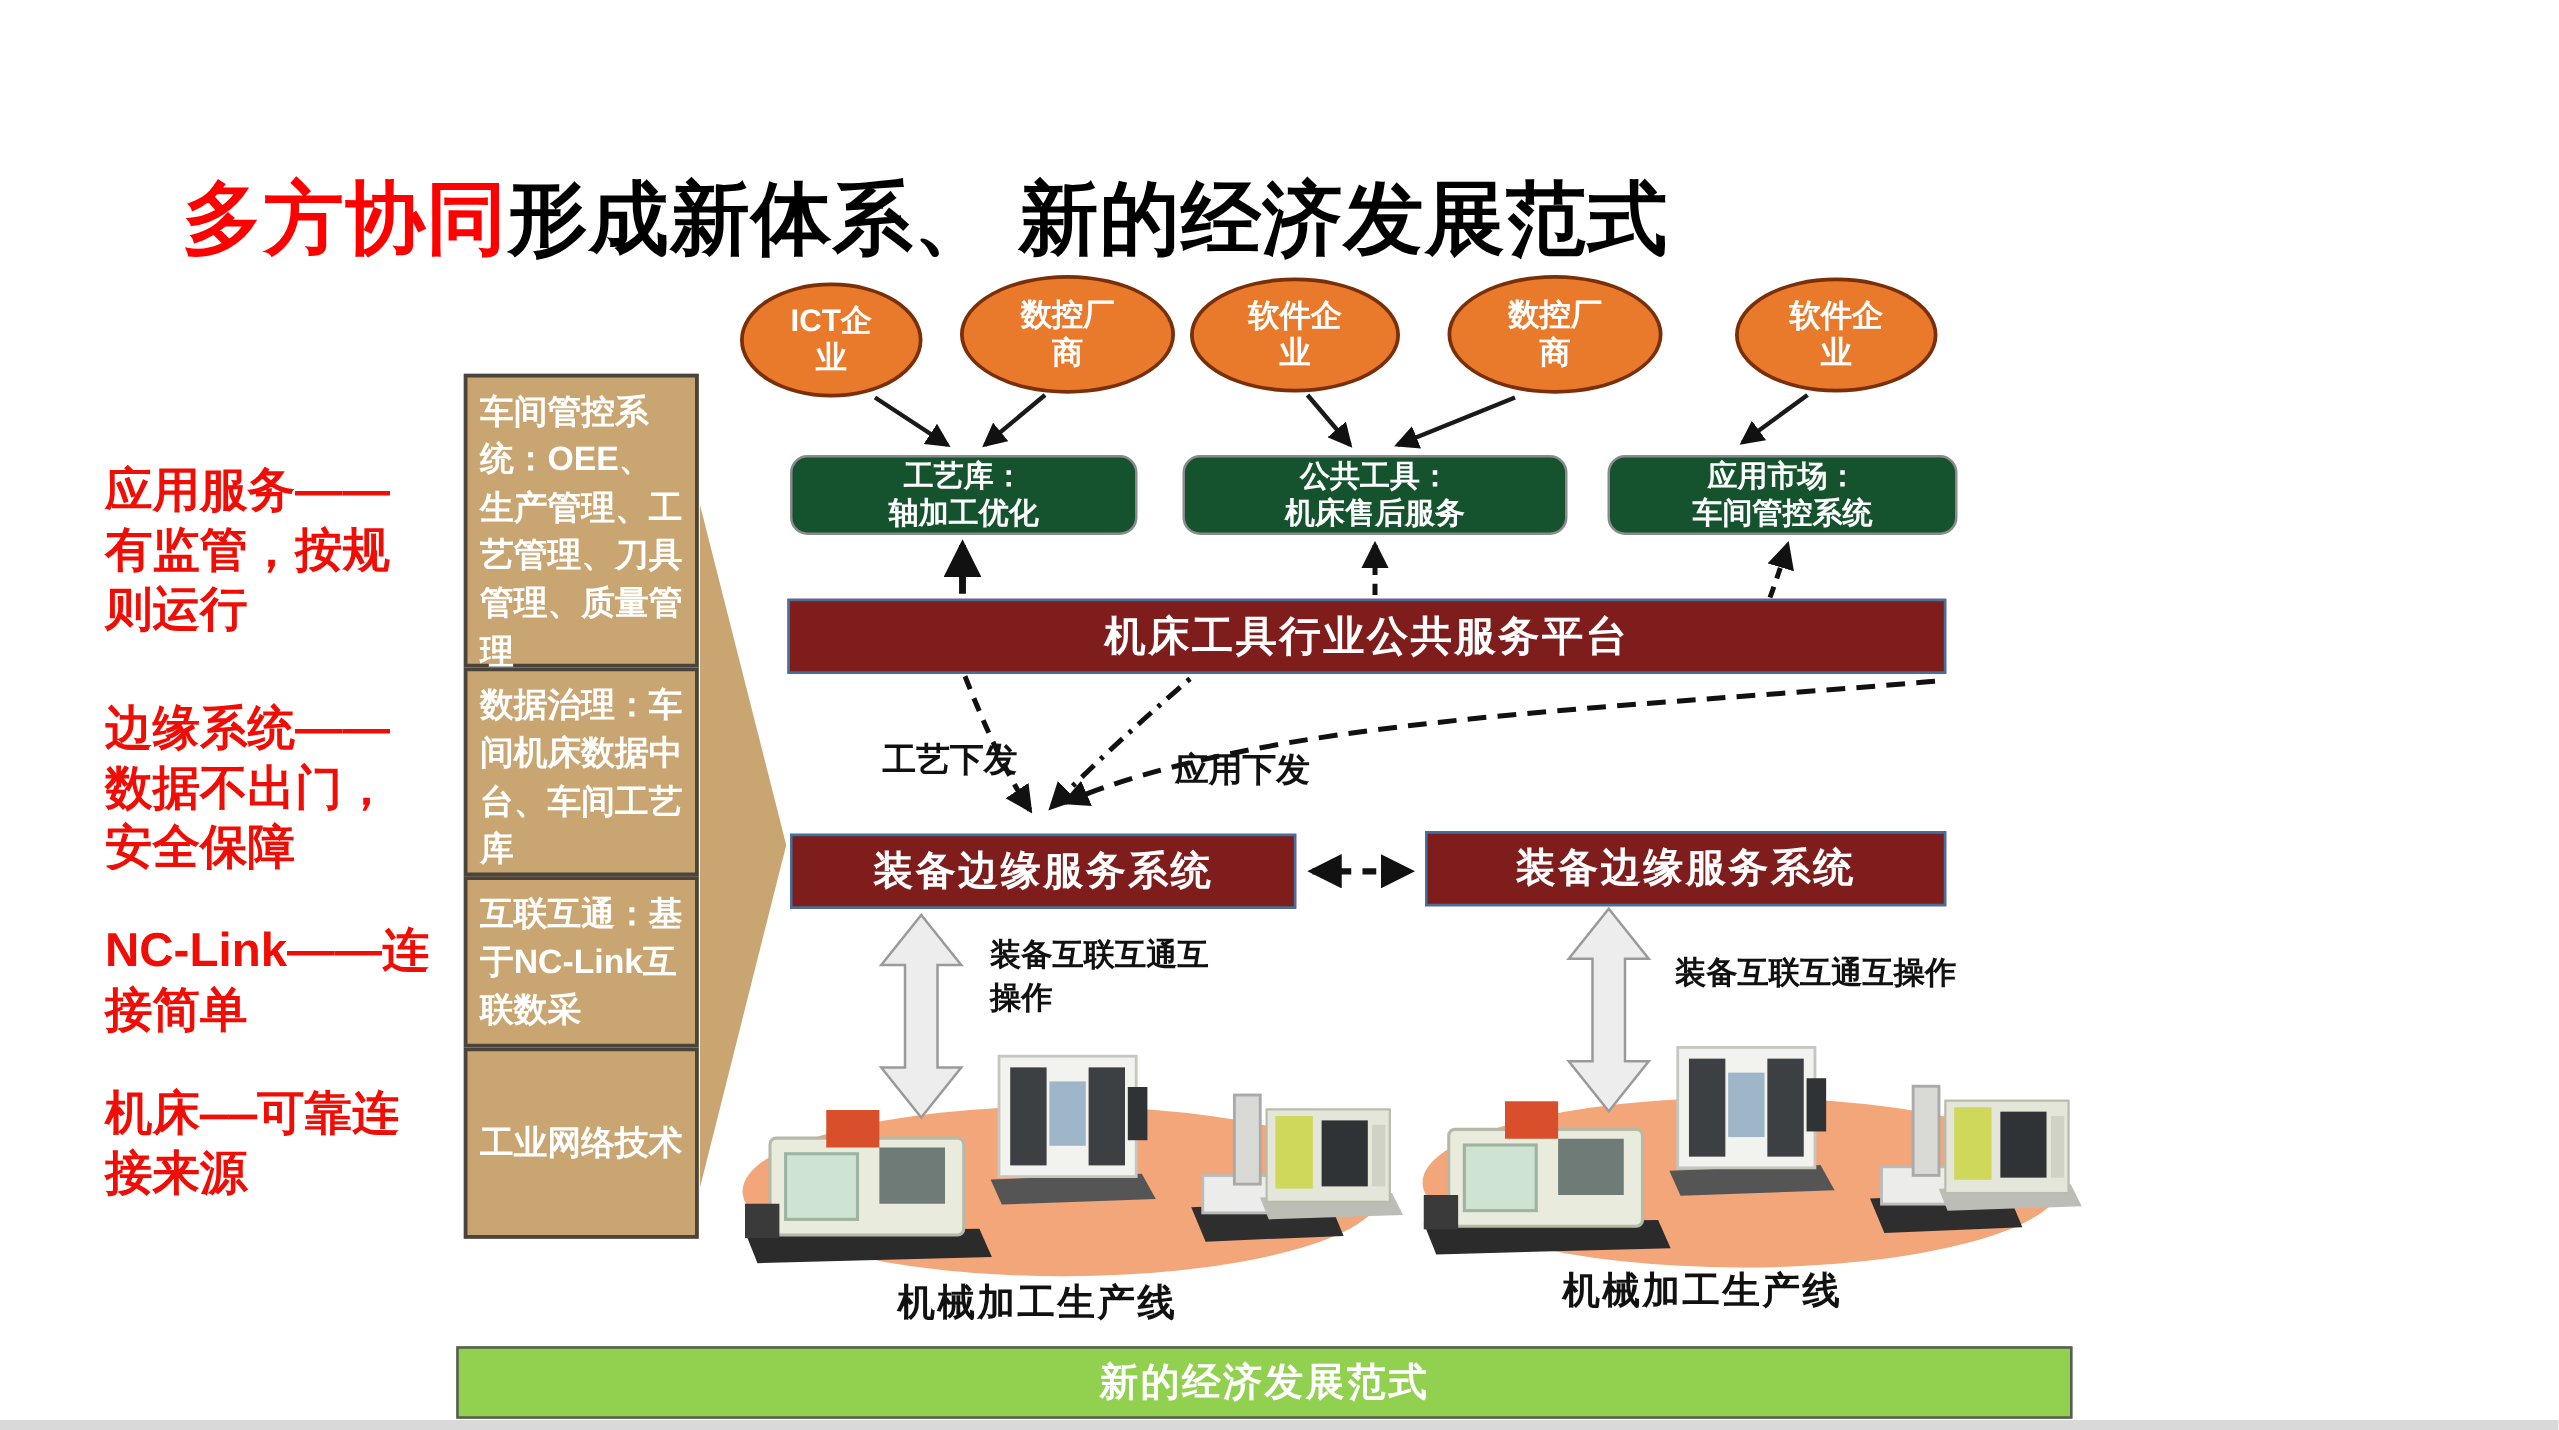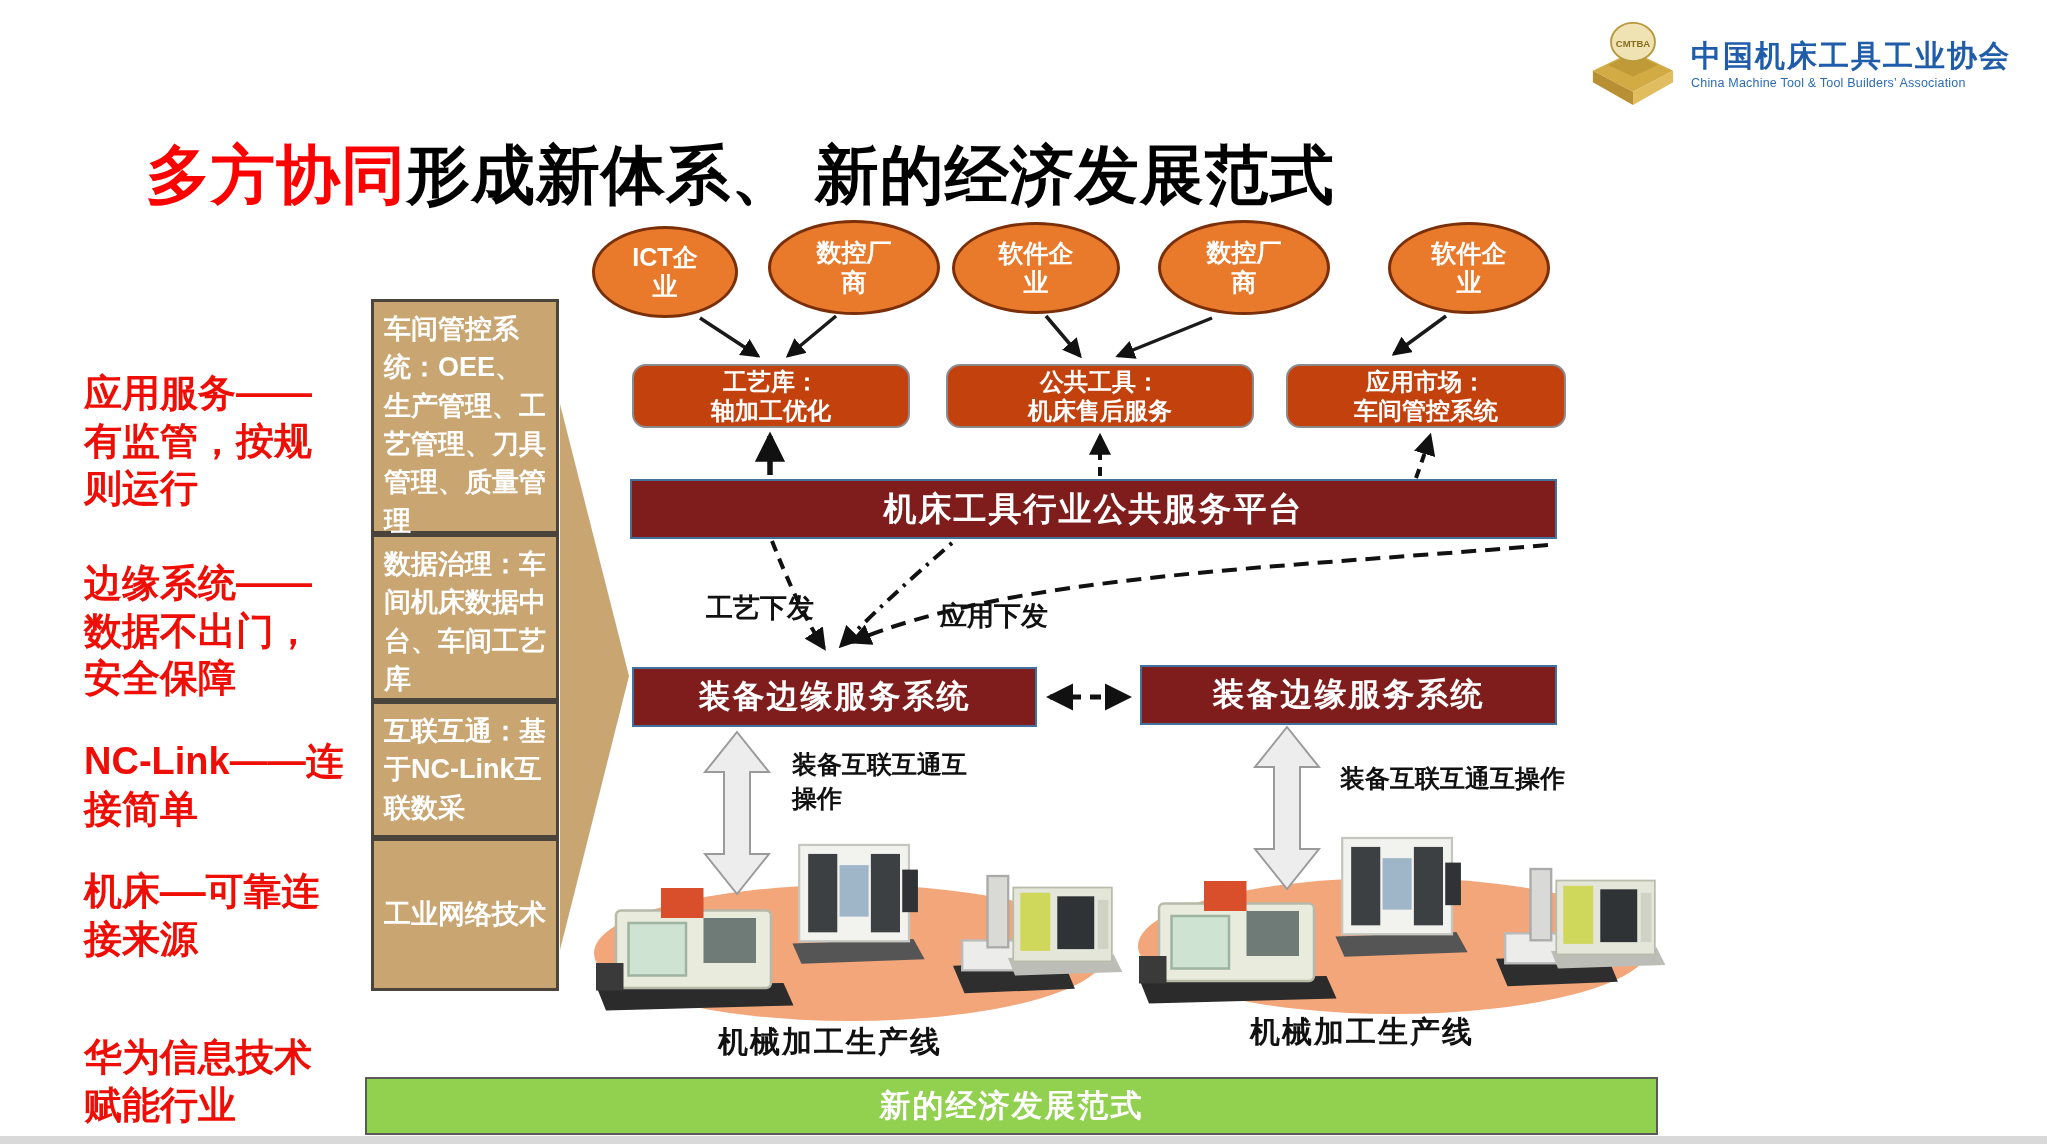--- a/index.html
+++ b/index.html
@@ -33,21 +33,21 @@
   
   .oval{background:#e97a2b;border:3px solid #7a2f08;border-radius:50%;color:#fff;font-weight:bold;
         font-size:25px;line-height:1.18;display:flex;align-items:center;justify-content:center;text-align:center;}
   .ov1{left:592px;top:226px;width:146px;height:92px;padding:0 25px;}
   .ov2{left:768px;top:220px;width:172px;height:95px;padding:0 40px;}
   .ov3{left:952px;top:222px;width:168px;height:92px;padding:0 40px;}
   .ov4{left:1158px;top:220px;width:172px;height:95px;padding:0 40px;}
   .ov5{left:1388px;top:222px;width:162px;height:92px;padding:0 38px;}
 
   
-  .svc{top:364px;height:64px;background:#c2410c;border:2.5px solid #8a8a8a;border-radius:14px;color:#fff;
+  .svc{top:364px;height:64px;background:#14532d;border:2.5px solid #8a8a8a;border-radius:14px;color:#fff;
        font-weight:bold;font-size:24px;line-height:1.22;display:flex;flex-direction:column;align-items:center;justify-content:center;text-align:center;}
   .svc1{left:632px;width:278px;}
   .svc2{left:946px;width:308px;}
   .svc3{left:1286px;width:280px;}
 
   
   .bluebar{background:#7f1d1d;border:2.5px solid #41719c;color:#fff;font-weight:bold;
            display:flex;align-items:center;justify-content:center;text-align:center;}
   .platform{left:630px;top:479px;width:927px;height:60px;font-size:33px;letter-spacing:2px;}
   .edge1{left:632px;top:667px;width:405px;height:60px;font-size:32px;letter-spacing:2px;}
@@ -153,42 +153,27 @@
 
     <g stroke="#111" fill="none">
       <path d="M772,541 Q800,612 824,648" stroke-width="4" stroke-dasharray="11 8" marker-end="url(#ah)"></path>
       <path d="M952,543 Q888,598 841,646" stroke-width="4" stroke-dasharray="3 7 14 7" marker-end="url(#ah)"></path>
       <path d="M1548,545 C1280,568 1010,575 852,642" stroke-width="4" stroke-dasharray="15 9" marker-end="url(#ah)"></path>
     </g>
 
     <path d="M1050,697 L1128,697" stroke="#111" stroke-width="5" stroke-dasharray="11 9" fill="none" marker-start="url(#ah)" marker-end="url(#ah)"></path>
   </svg>
 
-  <div class="abs layer2 logo-wrap">
-    <svg width="96" height="86" viewBox="0 0 100 90">
-      <polygon points="8,52 50,32 92,52 50,74" fill="#d2ab45"></polygon>
-      <polygon points="8,52 50,74 50,88 8,64" fill="#b98f33"></polygon>
-      <polygon points="92,52 50,74 50,88 92,64" fill="#e0bd5e"></polygon>
-      <polygon points="24,46 50,34 76,46 50,58" fill="#c19a38"></polygon>
-      <ellipse cx="50" cy="22" rx="23" ry="20" fill="#efe3b4" stroke="#b89a3e" stroke-width="2"></ellipse>
-      <text x="50" y="27" text-anchor="middle" font-size="10" font-weight="bold" fill="#8a6d1f">CMTBA</text>
-    </svg>
-    <div class="logo-text">
-      <div class="logo-cn">中国机床工具工业协会</div>
-      <div class="logo-en">China Machine Tool &amp; Tool Builders’ Association</div>
-    </div>
-  </div>
 
   <div class="abs layer2 title"><span class="hl">多方协同</span><span>形成新体系、 新的经济发展范式</span></div>
 
   <div class="abs layer2 note n1">应用服务——有监管，按规则运行</div>
   <div class="abs layer2 note n2">边缘系统——数据不出门，安全保障</div>
   <div class="abs layer2 note n3">NC-Link——连接简单</div>
   <div class="abs layer2 note n4">机床——可靠连接来源</div>
-  <div class="abs layer2 note n5">华为信息技术赋能行业</div>
 
   <div class="abs layer2 stack s1">车间管控系统：OEE、生产管理、工艺管理、刀具管理、质量管理</div>
   <div class="abs layer2 stack s2">数据治理：车间机床数据中台、车间工艺库</div>
   <div class="abs layer2 stack s3">互联互通：基于NC-Link互联数采</div>
   <div class="abs layer2 stack s4">
       <span>工业网络技术</span>
     </div>
 
   <div class="abs layer2 oval ov1">ICT企业</div>
   <div class="abs layer2 oval ov2">数控厂商</div>

